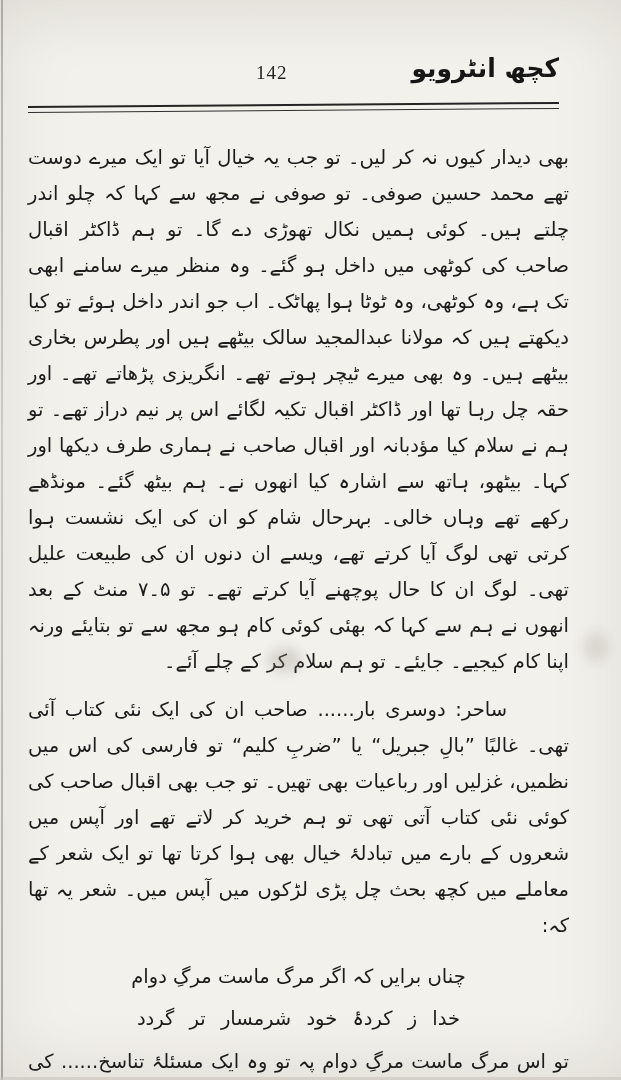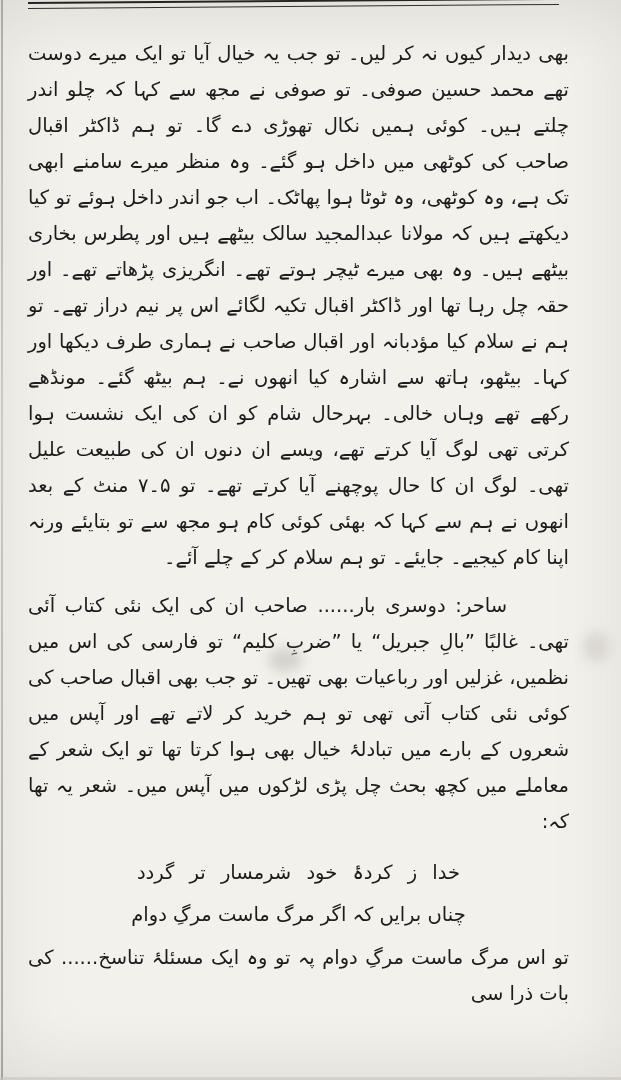--- a/index.html
+++ b/index.html
@@ -78,31 +78,35 @@
 </head>
 <body>
 
 <div class="scan-page">
 
   <div class="edge-left"></div>
   <div class="edge-bottom"></div>
   <div class="smudge s1"></div>
   <div class="smudge s2"></div>
 
+  <header class="page-header">
+    <span class="page-number">142</span>
+    <span class="header-title">کچھ انٹرویو</span>
+  </header>
 
   <div class="header-rule"></div>
 
   <main class="page-body">
 
     <p class="para">بھی دیدار کیوں نہ کر لیں۔ تو جب یہ خیال آیا تو ایک میرے دوست تھے محمد حسین صوفی۔ تو صوفی نے مجھ سے کہا کہ چلو اندر چلتے ہیں۔ کوئی ہمیں نکال تھوڑی دے گا۔ تو ہم ڈاکٹر اقبال صاحب کی کوٹھی میں داخل ہو گئے۔ وہ منظر میرے سامنے ابھی تک ہے، وہ کوٹھی، وہ ٹوٹا ہوا پھاٹک۔ اب جو اندر داخل ہوئے تو کیا دیکھتے ہیں کہ مولانا عبدالمجید سالک بیٹھے ہیں اور پطرس بخاری بیٹھے ہیں۔ وہ بھی میرے ٹیچر ہوتے تھے۔ انگریزی پڑھاتے تھے۔ اور حقہ چل رہا تھا اور ڈاکٹر اقبال تکیہ لگائے اس پر نیم دراز تھے۔ تو ہم نے سلام کیا مؤدبانہ اور اقبال صاحب نے ہماری طرف دیکھا اور کہا۔ بیٹھو، ہاتھ سے اشارہ کیا انھوں نے۔ ہم بیٹھ گئے۔ مونڈھے رکھے تھے وہاں خالی۔ بہرحال شام کو ان کی ایک نشست ہوا کرتی تھی لوگ آیا کرتے تھے، ویسے ان دنوں ان کی طبیعت علیل تھی۔ لوگ ان کا حال پوچھنے آیا کرتے تھے۔ تو ۵۔۷ منٹ کے بعد انھوں نے ہم سے کہا کہ بھئی کوئی کام ہو مجھ سے تو بتایئے ورنہ اپنا کام کیجیے۔ جایئے۔ تو ہم سلام کر کے چلے آئے۔</p>
 
 
     <p class="para indent"><span>ساحر:</span><span> دوسری بار...... صاحب ان کی ایک نئی کتاب آئی تھی۔ غالبًا ”بالِ جبریل“ یا ”ضربِ کلیم“ تو فارسی کی اس میں نظمیں، غزلیں اور رباعیات بھی تھیں۔ تو جب بھی اقبال صاحب کی کوئی نئی کتاب آتی تھی تو ہم خرید کر لاتے تھے اور آپس میں شعروں کے بارے میں تبادلۂ خیال بھی ہوا کرتا تھا تو ایک شعر کے معاملے میں کچھ بحث چل پڑی لڑکوں میں آپس میں۔ شعر یہ تھا کہ:</span></p>
 
     <div class="verse-block">
+      <p class="verse-line">چناں برایں کہ اگر مرگ ماست مرگِ دوام</p>
       <p class="verse-line spaced">خدا ز کردۂ خود شرمسار تر گردد</p>
-      <p class="verse-line">چناں برایں کہ اگر مرگ ماست مرگِ دوام</p>
     </div>
 
     <p class="para closing">تو اس مرگ ماست مرگِ دوام پہ تو وہ ایک مسئلۂ تناسخ...... کی بات ذرا سی</p>
 
   </main>
 </div>
 
 </body></html>

